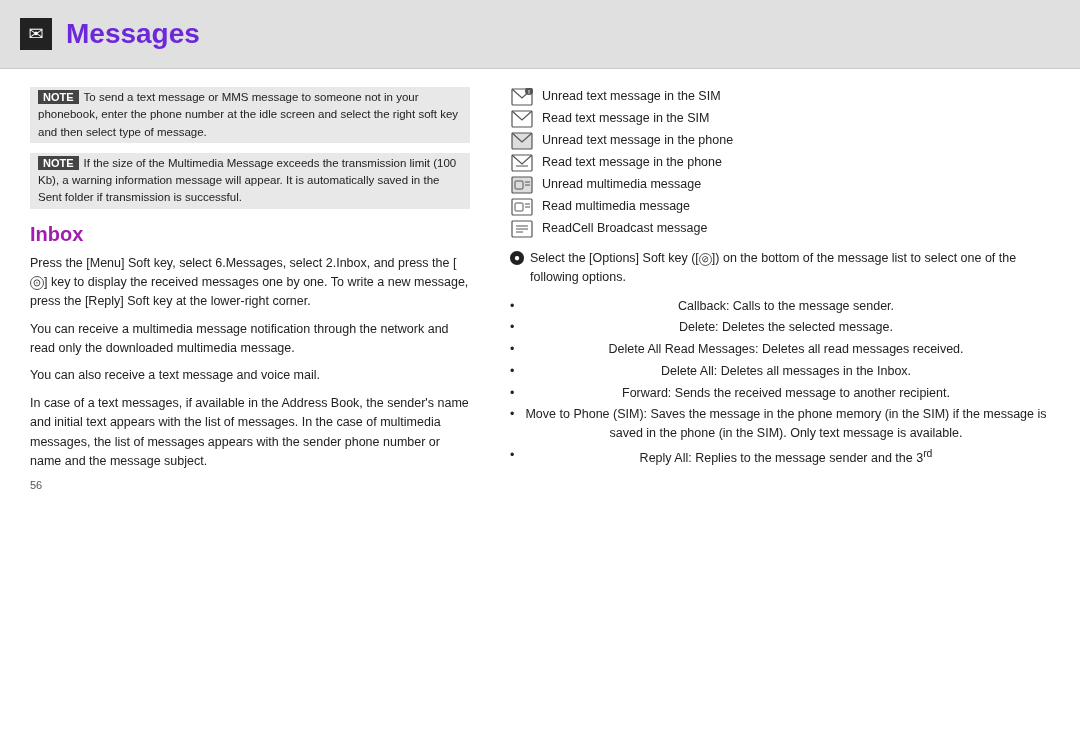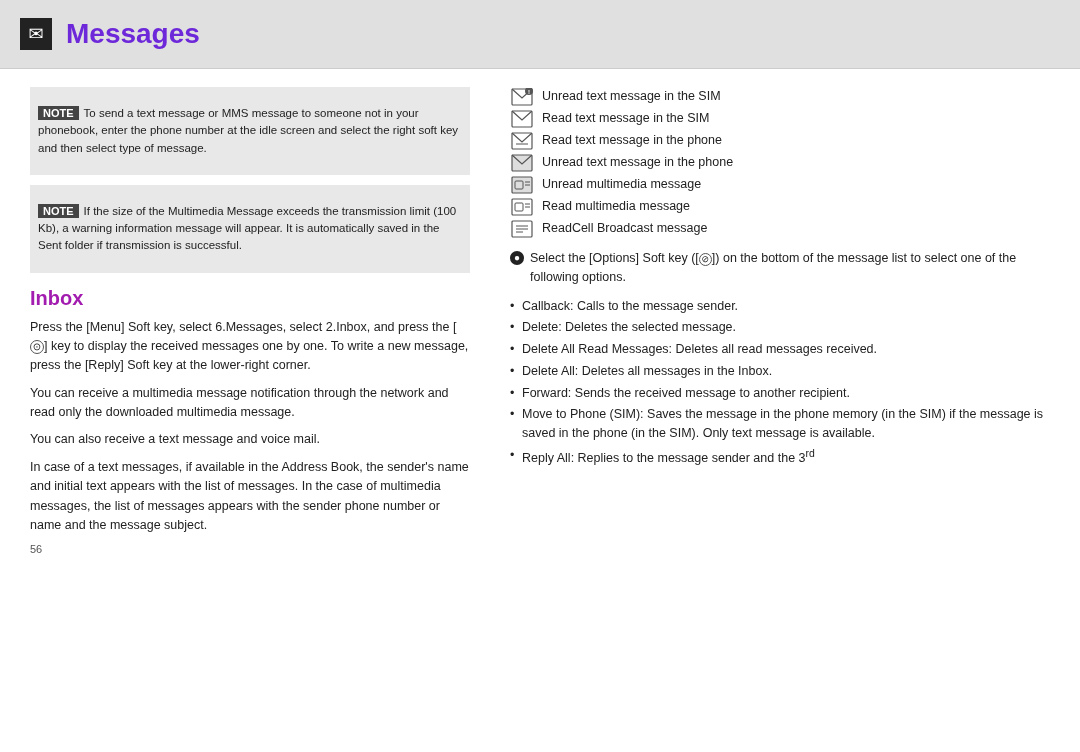--- a/index.html
+++ b/index.html
@@ -52,21 +52,21 @@
     }
 
     .right-col {
       width: 590px;
       padding: 18px 30px 10px 20px;
     }
 
     .note-box {
       background: #e8e8e8;
       border: none;
-      padding: 18px 8px;
+      padding: 2px 8px;
       font-size: 11.5px;
       line-height: 1.5;
       margin-bottom: 10px;
     }
 
     .note-box .note-label {
       background: #444;
       color: #fff;
       font-weight: bold;
       font-size: 11px;
@@ -106,20 +106,21 @@
       align-items: flex-start;
       gap: 8px;
       font-size: 12.5px;
       line-height: 1.5;
       margin-bottom: 2px;
       text-align: right;
     }
 
     .bullet-section {
       margin-top: 10px;
+      text-align: center;
     }
 
     .bullet-item {
       font-size: 12.5px;
       line-height: 1.5;
       margin-bottom: 3px;
       padding-left: 12px;
       position: relative;
     }
 
@@ -218,36 +219,36 @@
             <rect x="1" y="1" width="20" height="16" rx="1" fill="none" stroke="#555" stroke-width="1.2"></rect>
             <polyline points="1,1 11,10 21,1" fill="none" stroke="#555" stroke-width="1.2"></polyline>
           </svg>
         </span>
         <span>Read text message in the SIM</span>
       </li>
 
       <li>
         <span class="icon-wrap">
           <svg width="22" height="18" viewBox="0 0 22 18">
+            <rect x="1" y="1" width="20" height="16" rx="1" fill="#ddd" stroke="#555" stroke-width="1.2"></rect>
+            <polyline points="1,1 11,10 21,1" fill="none" stroke="#555" stroke-width="1.2"></polyline>
+          </svg>
+        </span>
+        <span>Unread text message in the phone</span>
+      </li>
+
+      <li>
+        <span class="icon-wrap">
+          <svg width="22" height="18" viewBox="0 0 22 18">
             <rect x="1" y="1" width="20" height="16" rx="1" fill="none" stroke="#555" stroke-width="1.2"></rect>
             <polyline points="1,1 11,10 21,1" fill="none" stroke="#555" stroke-width="1.2"></polyline>
             <line x1="5" y1="12" x2="17" y2="12" stroke="#555" stroke-width="1"></line>
           </svg>
         </span>
         <span>Read text message in the phone</span>
-      </li>
-
-      <li>
-        <span class="icon-wrap">
-          <svg width="22" height="18" viewBox="0 0 22 18">
-            <rect x="1" y="1" width="20" height="16" rx="1" fill="#ddd" stroke="#555" stroke-width="1.2"></rect>
-            <polyline points="1,1 11,10 21,1" fill="none" stroke="#555" stroke-width="1.2"></polyline>
-          </svg>
-        </span>
-        <span>Unread text message in the phone</span>
       </li>
 
       <li>
         <span class="icon-wrap">
           <svg width="22" height="18" viewBox="0 0 22 18">
             <rect x="1" y="1" width="20" height="16" rx="1" fill="#ddd" stroke="#555" stroke-width="1.2"></rect>
             <rect x="4" y="5" width="8" height="8" rx="1" fill="none" stroke="#555" stroke-width="1"></rect>
             <line x1="14" y1="6" x2="19" y2="6" stroke="#555" stroke-width="1"></line>
             <line x1="14" y1="9" x2="19" y2="9" stroke="#555" stroke-width="1"></line>
           </svg>

